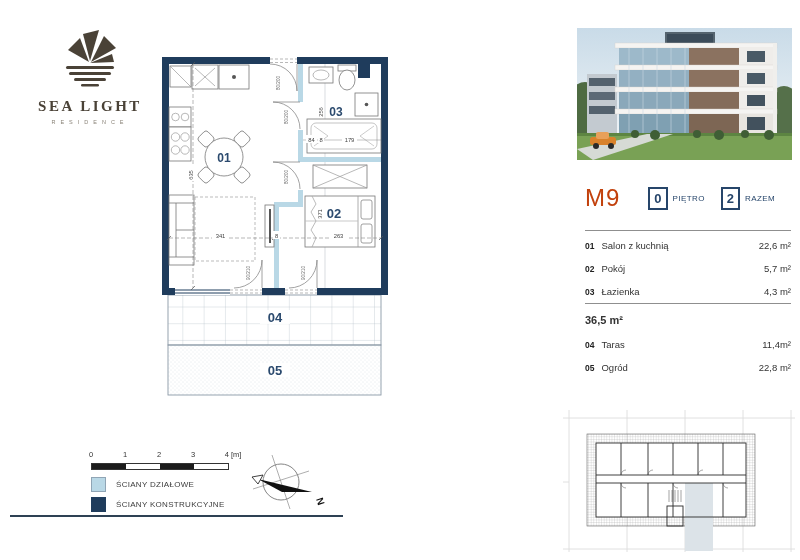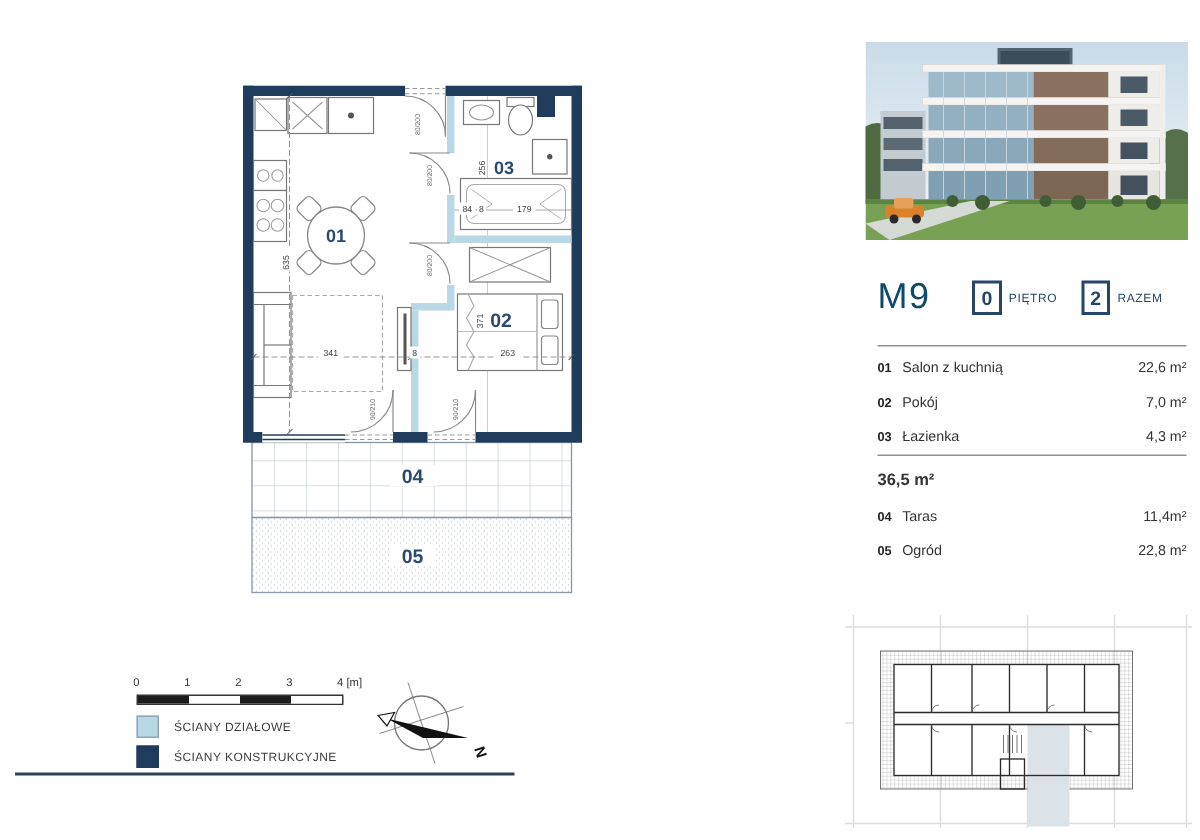--- a/index.html
+++ b/index.html
@@ -7,21 +7,21 @@
         font-family:"Liberation Sans",sans-serif;color:#222;outline:1px solid #e4e4e4;}
   
   .logo{position:absolute;left:28px;top:24px;width:124px;text-align:center;color:#4a4237;}
   .logo-title{font-family:"Liberation Serif",serif;font-size:15px;font-weight:bold;letter-spacing:2.5px;margin-top:4px;}
   .logo-sub{font-size:5.5px;letter-spacing:5px;color:#8a8378;margin-top:4px;}
   
   .plan{position:absolute;left:162px;top:57px;}
   
   .photo{position:absolute;left:577px;top:28px;}
   .unit-row{position:absolute;left:585px;top:184px;width:206px;display:flex;align-items:center;}
-  .unit-code{font-size:24px;color:#0c4a6e;letter-spacing:1px;margin-right:28px;}
+  .unit-code{font-size:24px;color:#c2410c;letter-spacing:1px;margin-right:28px;}
   .ubox{width:19px;height:19px;border:2px solid #26456a;color:#26456a;font-weight:bold;font-size:13px;
         display:flex;align-items:center;justify-content:center;}
   .ubox-label{font-size:8px;font-weight:normal;color:#26456a;letter-spacing:.4px;margin-left:5px;margin-right:16px;}
   .areas{position:absolute;left:585px;top:230px;width:206px;}
   .areas-title{font-size:10.5px;font-weight:bold;color:#1c1c1c;letter-spacing:.3px;margin-bottom:9px;}
   .rule{border:0;border-top:1px solid #8f8f8f;margin:0 0 3px 0;}
   .a-row{display:flex;align-items:baseline;padding:6px 0;font-size:9.5px;color:#333;}
   .a-no{font-weight:bold;font-size:8.5px;margin-right:7px;color:#222;}
   .a-name{flex:1;}
   .a-val{text-align:center;}
@@ -38,20 +38,36 @@
   .leg-label{font-size:8px;color:#3c3c3c;letter-spacing:.3px;}
   .compass{position:absolute;left:250px;top:452px;}
   .footline{position:absolute;left:10px;top:515px;width:333px;height:2px;background:#2e4154;}
   text{font-family:"Liberation Sans",sans-serif;}
 </style>
 </head>
 <body>
 
 <div class="page">
 
+  <div class="logo">
+    <svg width="76" height="66" viewBox="0 0 76 66">
+      <g fill="#4a4237">
+        <path d="M37,38 L16,26 L28,14 Z"></path>
+        <path d="M38,37 L31,10 L47,6 Z"></path>
+        <path d="M39,38 L52,12 L64,24 Z"></path>
+        <path d="M38,39 L60,30 L62,38 Z"></path>
+        <rect x="14" y="42" width="48" height="3" rx="1.5"></rect>
+        <rect x="17" y="48" width="42" height="3" rx="1.5"></rect>
+        <rect x="22" y="54" width="32" height="3" rx="1.5"></rect>
+        <rect x="29" y="60" width="18" height="2.5" rx="1.2"></rect>
+      </g>
+    </svg>
+    <div class="logo-title">SEA LIGHT</div>
+    <div class="logo-sub">RESIDENCE</div>
+  </div>
 
   <svg class="plan" width="226" height="340" viewBox="0 0 226 340">
     <defs>
       <pattern id="tiles" width="21.3" height="16.7" patternUnits="userSpaceOnUse">
         <path d="M21.3 0 V16.7 M0 16.7 H21.3" stroke="#a9b6c0" stroke-width="0.6" fill="none"></path>
       </pattern>
       <pattern id="stipple" width="4" height="4" patternUnits="userSpaceOnUse">
         <circle cx="1" cy="1" r="0.45" fill="#b9c4cc"></circle>
         <circle cx="3" cy="3" r="0.45" fill="#c6cfd6"></circle>
       </pattern>
@@ -318,21 +334,21 @@
   <div class="areas">
     <hr class="rule">
     <div class="a-row">
       <span class="a-no">01</span>
       <span class="a-name">Salon z kuchnią</span>
       <span class="a-val">22,6 m²</span>
     </div>
     <div class="a-row">
       <span class="a-no">02</span>
       <span class="a-name">Pokój</span>
-      <span class="a-val">7,0 m²</span>
+      <span class="a-val">5,7 m²</span>
     </div>
     <div class="a-row">
       <span class="a-no">03</span>
       <span class="a-name">Łazienka</span>
       <span class="a-val">4,3 m²</span>
     </div>
     <hr class="rule">
     <div class="a-row razem">
       <span class="a-val">36,5 m²</span>
     </div>

